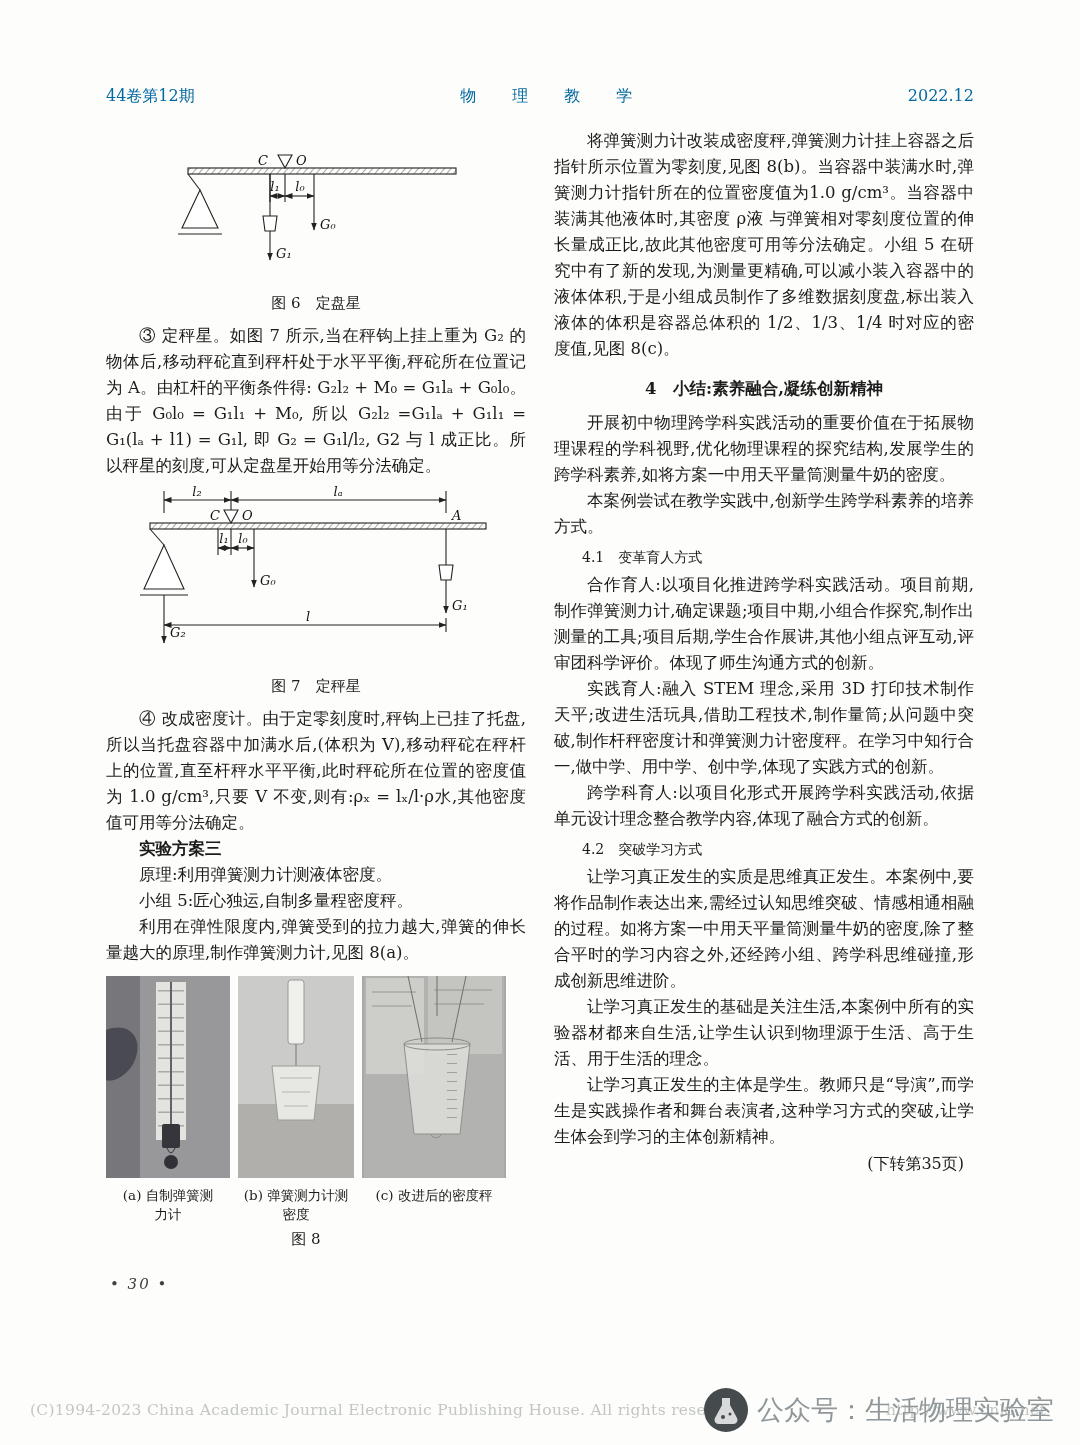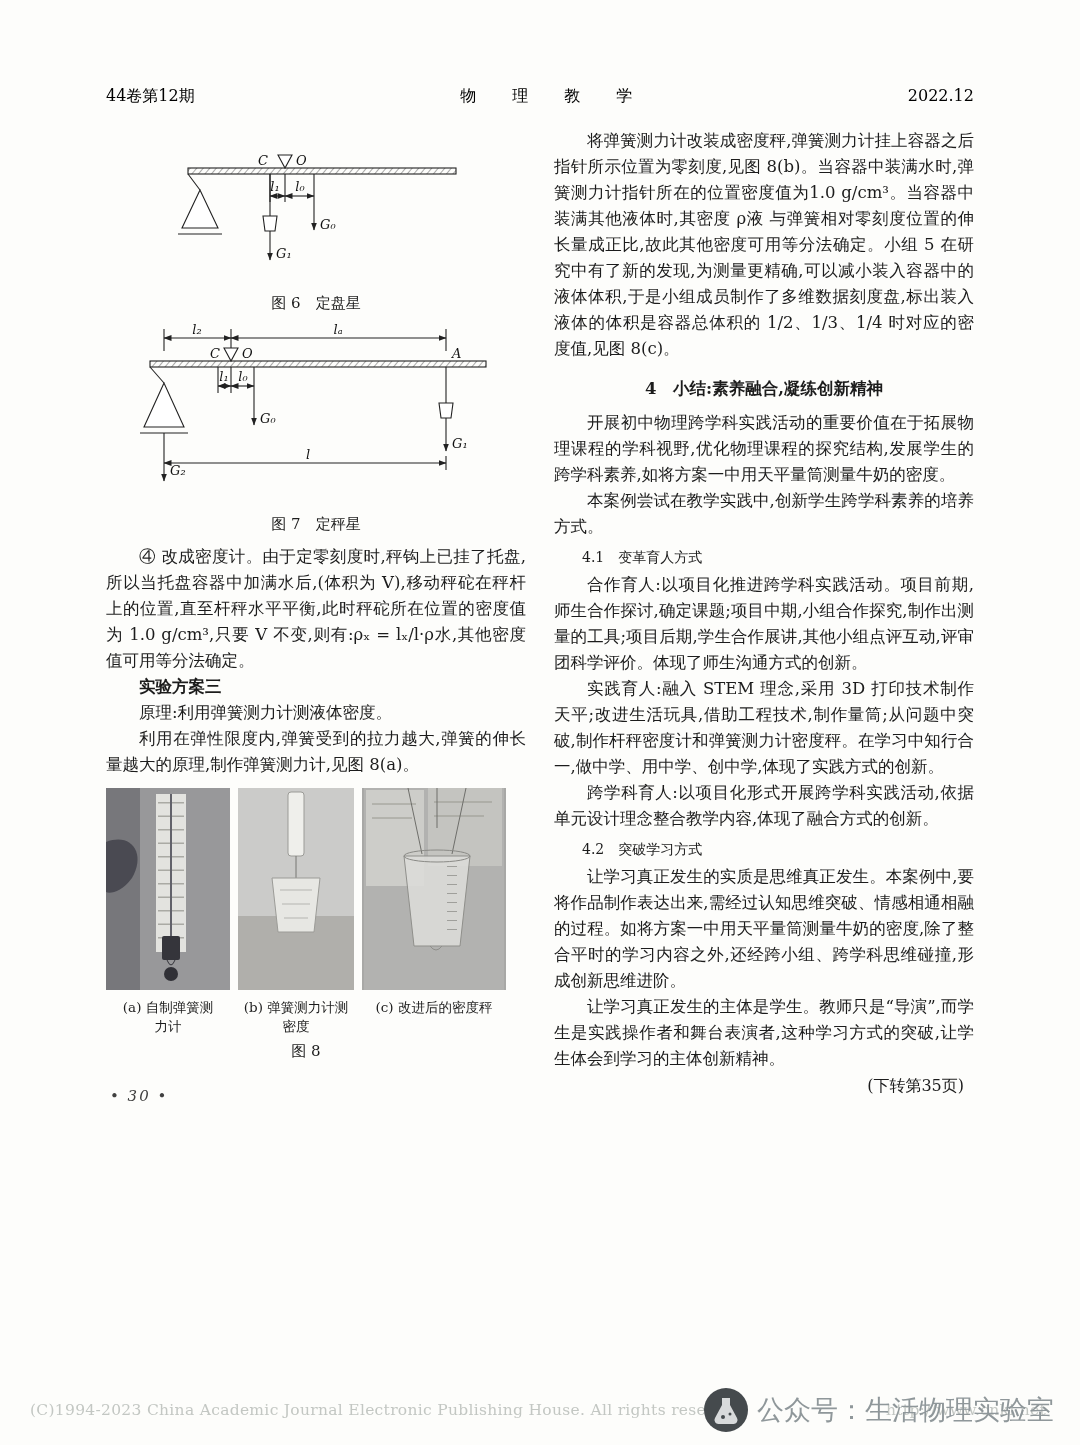--- a/index.html
+++ b/index.html
@@ -5,21 +5,21 @@
   * { margin:0; padding:0; box-sizing:border-box; }
   html,body { background:#e9e9e7; }
   .page {
     width:1080px; height:1445px; margin:0 auto; position:relative;
     background:#fdfdfb; color:#1c1c1c; overflow:hidden;
     font-family:"DejaVu Serif","Liberation Serif",serif;
   }
   .pg-header {
     position:absolute; top:86px; left:106px; right:106px;
     display:flex; justify-content:space-between; align-items:baseline;
-    font-size:16px; color:#000000;
+    font-size:16px; color:#0369a1;
   }
   .jtitle { letter-spacing:10px; }
   .content {
     position:absolute; top:128px; left:106px; right:106px;
     display:flex; gap:28px;
   }
   .col { width:420px; }
   p.body {
     font-size:16.5px; line-height:26px; text-align:justify; text-indent:2em;
   }
@@ -103,20 +103,21 @@
             <text x="130" y="31">O</text>
             <text x="109" y="57" text-anchor="middle">l₁</text>
             <text x="134" y="57" text-anchor="middle">l₀</text>
             <text x="154" y="95">G₀</text>
             <text x="110" y="124">G₁</text>
           </g>
         </svg>
         <figcaption class="figcap">图 6　定盘星</figcaption>
       </figure>
 
+      <p class="body">③ 定秤星。如图 7 所示,当在秤钩上挂上重为 G₂ 的物体后,移动秤砣直到秤杆处于水平平衡,秤砣所在位置记为 A。由杠杆的平衡条件得: G₂l₂ + M₀ = G₁lₐ + G₀l₀。由于 G₀l₀ = G₁l₁ + M₀, 所以 G₂l₂ =G₁lₐ + G₁l₁ = G₁(lₐ + l1) = G₁l, 即 G₂ = G₁l/l₂, G2 与 l 成正比。所以秤星的刻度,可从定盘星开始用等分法确定。</p>
 
       <figure class="fig">
         <svg width="360" height="172" viewBox="0 0 360 172">
           <g stroke="#222" fill="none" stroke-width="1.1">
             <line x1="28" y1="6" x2="28" y2="28"></line>
             <line x1="95" y1="6" x2="95" y2="28"></line>
             <line x1="310" y1="6" x2="310" y2="28"></line>
             <line x1="28" y1="15" x2="95" y2="15" marker-start="url(#ma-s)" marker-end="url(#ma-e)"></line>
             <line x1="95" y1="15" x2="310" y2="15" marker-start="url(#ma-s)" marker-end="url(#ma-e)"></line>
             <rect x="14" y="38" width="336" height="6" fill="url(#hatch)"></rect>
@@ -150,20 +151,21 @@
             <text x="172" y="136" text-anchor="middle">l</text>
           </g>
         </svg>
         <figcaption class="figcap">图 7　定秤星</figcaption>
       </figure>
 
       <p class="body">④ 改成密度计。由于定零刻度时,秤钩上已挂了托盘,所以当托盘容器中加满水后,(体积为 V),移动秤砣在秤杆上的位置,直至杆秤水平平衡,此时秤砣所在位置的密度值为 1.0 g/cm³,只要 V 不变,则有:ρₓ = lₓ/l·ρ水,其他密度值可用等分法确定。</p>
 
       <p class="body bold">实验方案三</p>
       <p class="body">原理:利用弹簧测力计测液体密度。</p>
+      <p class="body">小组 5:匠心独运,自制多量程密度秤。</p>
       <p class="body">利用在弹性限度内,弹簧受到的拉力越大,弹簧的伸长量越大的原理,制作弹簧测力计,见图 8(a)。</p>
 
       <div class="photos">
 
         <div class="photo-col" style="width:124px">
           <div class="photo">
             <svg class="ph" viewBox="0 0 124 202">
               <rect width="124" height="202" fill="#98989a"></rect>
               <rect width="34" height="202" fill="#77777b"></rect>
               <path d="M0,54 C26,44 40,66 26,90 C16,104 4,106 0,104 Z" fill="#4a4a52"></path>
@@ -235,27 +237,28 @@
     <div class="col">
       <p class="body">将弹簧测力计改装成密度秤,弹簧测力计挂上容器之后指针所示位置为零刻度,见图 8(b)。当容器中装满水时,弹簧测力计指针所在的位置密度值为1.0 g/cm³。当容器中装满其他液体时,其密度 ρ液 与弹簧相对零刻度位置的伸长量成正比,故此其他密度可用等分法确定。小组 5 在研究中有了新的发现,为测量更精确,可以减小装入容器中的液体体积,于是小组成员制作了多维数据刻度盘,标出装入液体的体积是容器总体积的 1/2、1/3、1/4 时对应的密度值,见图 8(c)。</p>
 
       <div class="sec4">4　小结:素养融合,凝练创新精神</div>
 
       <p class="body">开展初中物理跨学科实践活动的重要价值在于拓展物理课程的学科视野,优化物理课程的探究结构,发展学生的跨学科素养,如将方案一中用天平量筒测量牛奶的密度。</p>
       <p class="body">本案例尝试在教学实践中,创新学生跨学科素养的培养方式。</p>
 
       <div class="subsec">4.1　变革育人方式</div>
 
-      <p class="body">合作育人:以项目化推进跨学科实践活动。项目前期,师生合作探讨,确定课题;项目中期,小组合作探究,制作出测量的工具;项目后期,学生合作展讲,其他小组点评互动,评审团科学评价。体现了师生沟通方式的创新。</p>
+      <p class="body">合作育人:以项目化推进跨学科实践活动。项目前期,制作弹簧测力计,确定课题;项目中期,小组合作探究,制作出测量的工具;项目后期,学生合作展讲,其他小组点评互动,评审团科学评价。体现了师生沟通方式的创新。</p>
       <p class="body">实践育人:融入 STEM 理念,采用 3D 打印技术制作天平;改进生活玩具,借助工程技术,制作量筒;从问题中突破,制作杆秤密度计和弹簧测力计密度秤。在学习中知行合一,做中学、用中学、创中学,体现了实践方式的创新。</p>
       <p class="body">跨学科育人:以项目化形式开展跨学科实践活动,依据单元设计理念整合教学内容,体现了融合方式的创新。</p>
 
       <div class="subsec">4.2　突破学习方式</div>
 
       <p class="body">让学习真正发生的实质是思维真正发生。本案例中,要将作品制作表达出来,需经过认知思维突破、情感相通相融的过程。如将方案一中用天平量筒测量牛奶的密度,除了整合平时的学习内容之外,还经跨小组、跨学科思维碰撞,形成创新思维进阶。</p>
+      <p class="body">让学习真正发生的基础是关注生活,本案例中所有的实验器材都来自生活,让学生认识到物理源于生活、高于生活、用于生活的理念。</p>
       <p class="body">让学习真正发生的主体是学生。教师只是“导演”,而学生是实践操作者和舞台表演者,这种学习方式的突破,让学生体会到学习的主体创新精神。</p>
 
       <div class="cont">(下转第35页)</div>
     </div>
 
   </div>
 
   <footer class="pg-footer">
     <span>(C)1994-2023 China Academic Journal Electronic Publishing House. All rights reserved.</span>
     <span>http://www.cnki.net</span>

